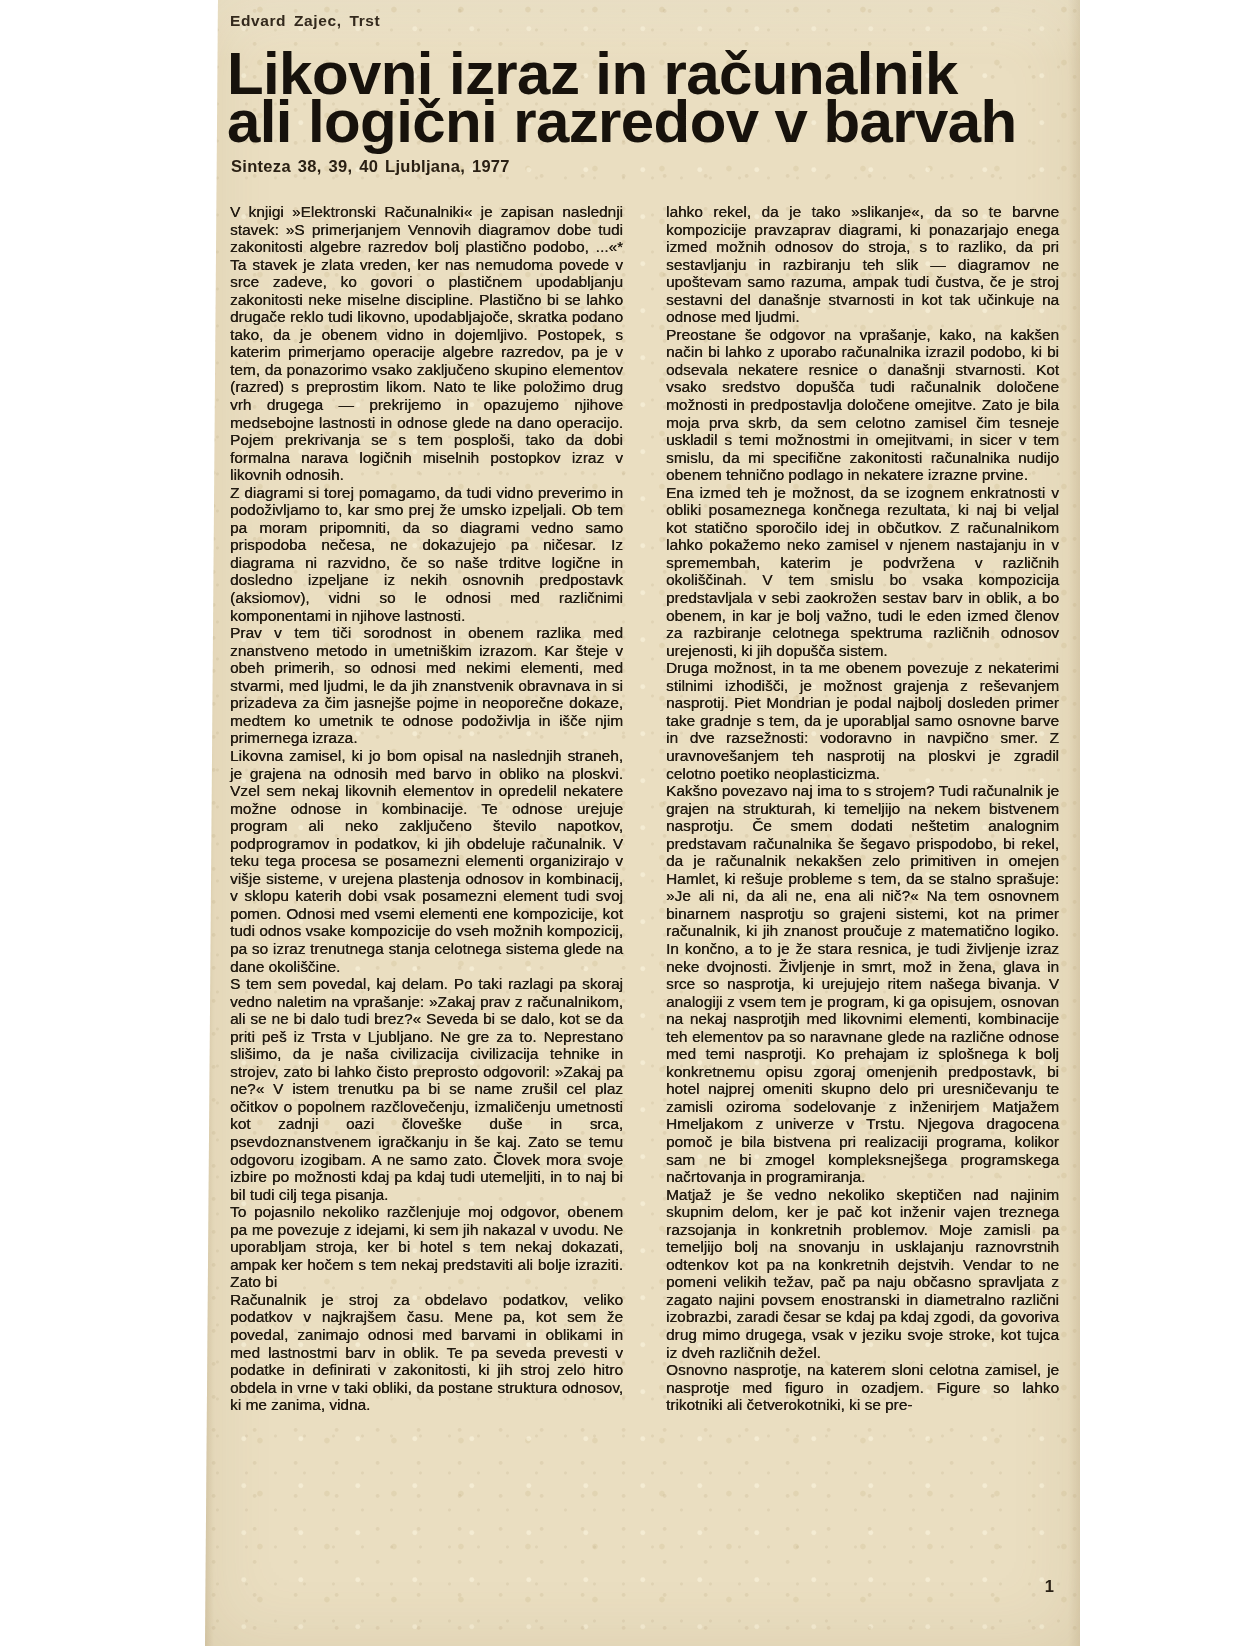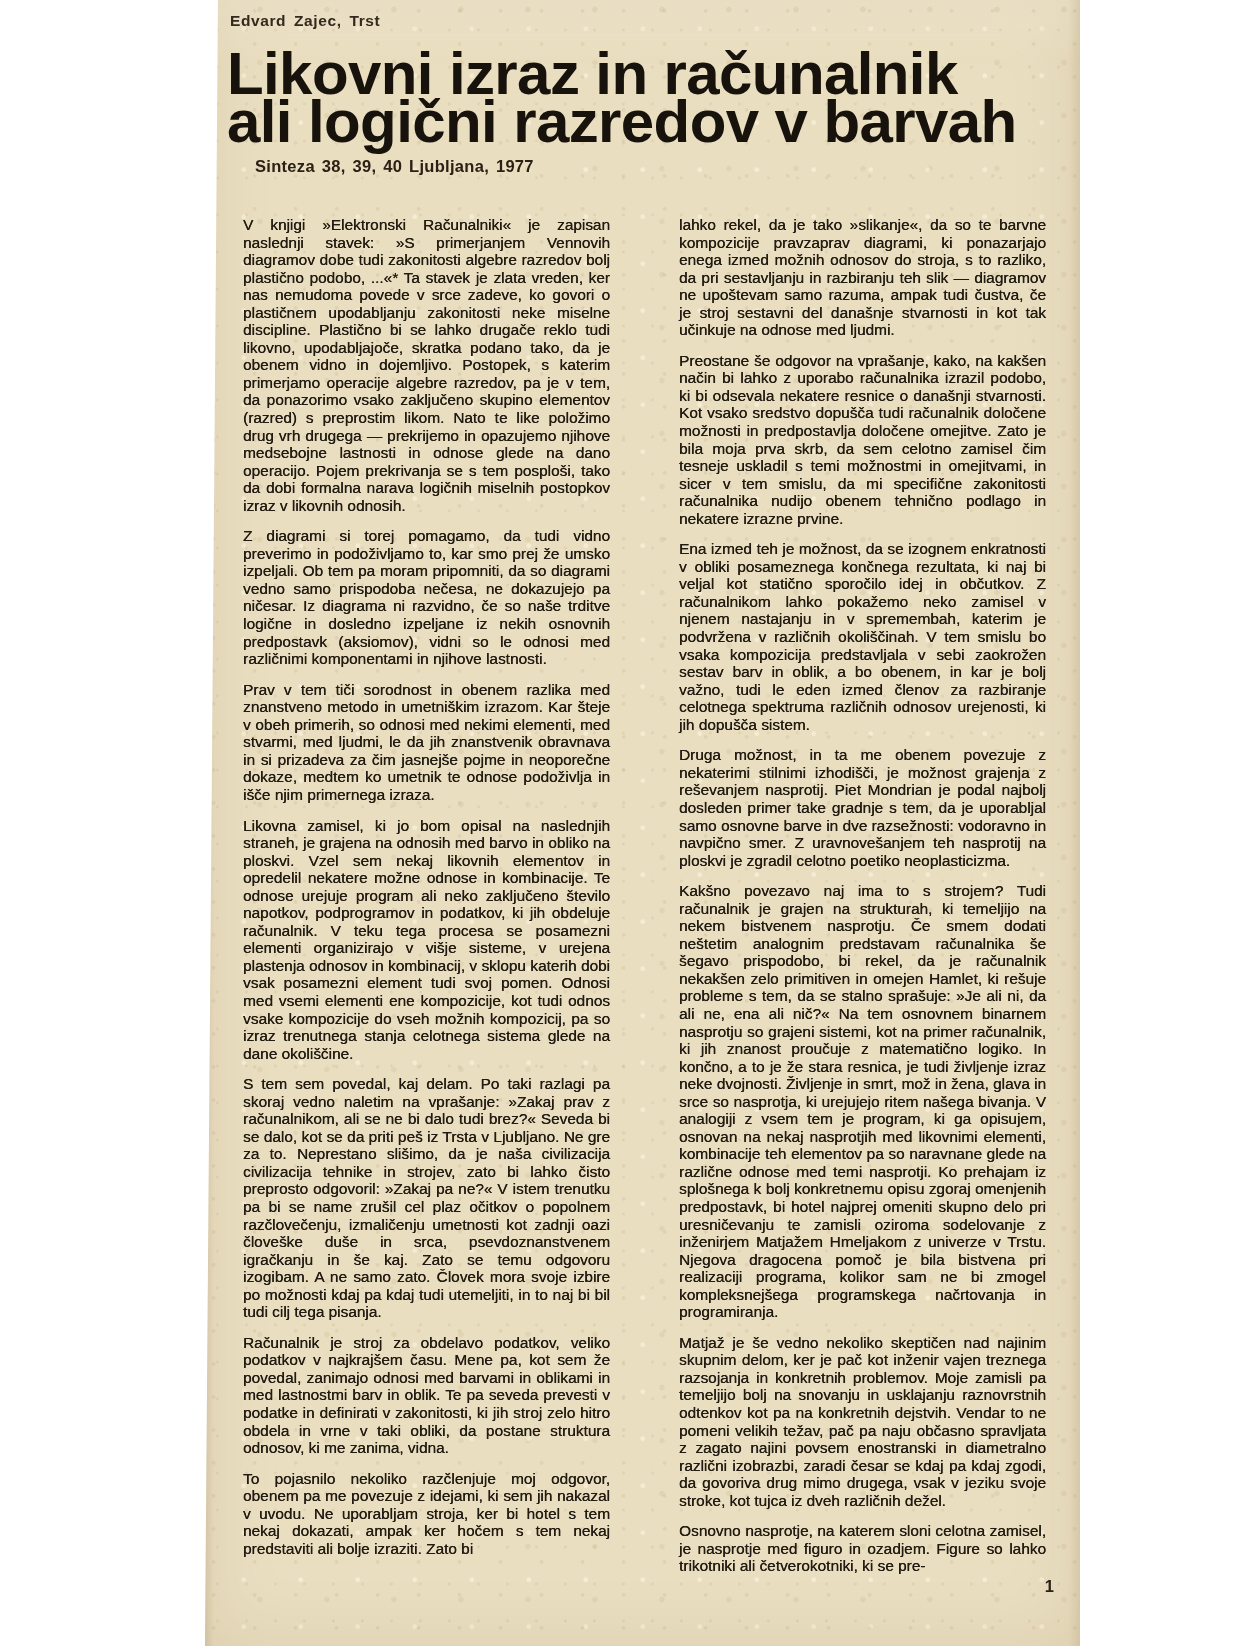--- a/index.html
+++ b/index.html
@@ -29,31 +29,31 @@
     color:#33291d;word-spacing:3px;
   }
   .title{
     position:absolute;left:22px;top:50px;
     font-size:60px;line-height:48px;font-weight:bold;letter-spacing:-0.6px;
     color:#17120c;width:830px;
   }
   .subtitle{
     position:absolute;left:26px;top:157px;
     font-size:16.5px;font-weight:bold;letter-spacing:.3px;
-    color:#2a2014;word-spacing:2px;margin-left:24px;
+    color:#2a2014;word-spacing:2px;
   }
   .col{
     position:absolute;top:203px;width:393px;
     font-size:15.4px;line-height:17.55px;
     text-align:justify;color:#221b12;
     text-shadow:0.25px 0 0 currentColor;
   }
   .col-left{left:25px;}
   .col-right{left:461px;}
-  .para{margin:13px;padding:0;}
+  .para{margin:0;padding:0;}
   .page-num{
     position:absolute;right:26px;bottom:50px;
     font-size:16.5px;font-weight:bold;color:#2a2115;
   }
 </style>
 </head>
 <body>
 
 <div class="scan-page">
   <div class="author">Edvard Zajec, Trst</div>
@@ -62,22 +62,22 @@
     <div>ali logični razredov v barvah</div>
   </div>
   <div class="subtitle">Sinteza 38, 39, 40 Ljubljana, 1977</div>
 
   <div class="col col-left">
       <p class="para">V knjigi »Elektronski Računalniki« je zapisan naslednji stavek: »S primerjanjem Vennovih diagramov dobe tudi zakonitosti algebre razredov bolj plastično podobo, ...«* Ta stavek je zlata vreden, ker nas nemudoma povede v srce zadeve, ko govori o plastičnem upodabljanju zakonitosti neke miselne discipline. Plastično bi se lahko drugače reklo tudi likovno, upodabljajoče, skratka podano tako, da je obenem vidno in dojemljivo. Postopek, s katerim primerjamo operacije algebre razredov, pa je v tem, da ponazorimo vsako zaključeno skupino elementov (razred) s preprostim likom. Nato te like položimo drug vrh drugega — prekrijemo in opazujemo njihove medsebojne lastnosti in odnose glede na dano operacijo. Pojem prekrivanja se s tem posploši, tako da dobi formalna narava logičnih miselnih postopkov izraz v likovnih odnosih.</p>
       <p class="para">Z diagrami si torej pomagamo, da tudi vidno preverimo in podoživljamo to, kar smo prej že umsko izpeljali. Ob tem pa moram pripomniti, da so diagrami vedno samo prispodoba nečesa, ne dokazujejo pa ničesar. Iz diagrama ni razvidno, če so naše trditve logične in dosledno izpeljane iz nekih osnovnih predpostavk (aksiomov), vidni so le odnosi med različnimi komponentami in njihove lastnosti.</p>
       <p class="para">Prav v tem tiči sorodnost in obenem razlika med znanstveno metodo in umetniškim izrazom. Kar šteje v obeh primerih, so odnosi med nekimi elementi, med stvarmi, med ljudmi, le da jih znanstvenik obravnava in si prizadeva za čim jasnejše pojme in neoporečne dokaze, medtem ko umetnik te odnose podoživlja in išče njim primernega izraza.</p>
       <p class="para">Likovna zamisel, ki jo bom opisal na naslednjih straneh, je grajena na odnosih med barvo in obliko na ploskvi. Vzel sem nekaj likovnih elementov in opredelil nekatere možne odnose in kombinacije. Te odnose urejuje program ali neko zaključeno število napotkov, podprogramov in podatkov, ki jih obdeluje računalnik. V teku tega procesa se posamezni elementi organizirajo v višje sisteme, v urejena plastenja odnosov in kombinacij, v sklopu katerih dobi vsak posamezni element tudi svoj pomen. Odnosi med vsemi elementi ene kompozicije, kot tudi odnos vsake kompozicije do vseh možnih kompozicij, pa so izraz trenutnega stanja celotnega sistema glede na dane okoliščine.</p>
       <p class="para">S tem sem povedal, kaj delam. Po taki razlagi pa skoraj vedno naletim na vprašanje: »Zakaj prav z računalnikom, ali se ne bi dalo tudi brez?« Seveda bi se dalo, kot se da priti peš iz Trsta v Ljubljano. Ne gre za to. Neprestano slišimo, da je naša civilizacija civilizacija tehnike in strojev, zato bi lahko čisto preprosto odgovoril: »Zakaj pa ne?« V istem trenutku pa bi se name zrušil cel plaz očitkov o popolnem razčlovečenju, izmaličenju umetnosti kot zadnji oazi človeške duše in srca, psevdoznanstvenem igračkanju in še kaj. Zato se temu odgovoru izogibam. A ne samo zato. Človek mora svoje izbire po možnosti kdaj pa kdaj tudi utemeljiti, in to naj bi bil tudi cilj tega pisanja.</p>
+      <p class="para">To pojasnilo nekoliko razčlenjuje moj odgovor, obenem pa me povezuje z idejami, ki sem jih nakazal v uvodu. Ne uporabljam stroja, ker bi hotel s tem nekaj dokazati, ampak ker hočem s tem nekaj predstaviti ali bolje izraziti. Zato bi</p>
       <p class="para">Računalnik je stroj za obdelavo podatkov, veliko podatkov v najkrajšem času. Mene pa, kot sem že povedal, zanimajo odnosi med barvami in oblikami in med lastnostmi barv in oblik. Te pa seveda prevesti v podatke in definirati v zakonitosti, ki jih stroj zelo hitro obdela in vrne v taki obliki, da postane struktura odnosov, ki me zanima, vidna.</p>
-      <p class="para">To pojasnilo nekoliko razčlenjuje moj odgovor, obenem pa me povezuje z idejami, ki sem jih nakazal v uvodu. Ne uporabljam stroja, ker bi hotel s tem nekaj dokazati, ampak ker hočem s tem nekaj predstaviti ali bolje izraziti. Zato bi</p>
     </div>
   <div class="col col-right">
       <p class="para">lahko rekel, da je tako »slikanje«, da so te barvne kompozicije pravzaprav diagrami, ki ponazarjajo enega izmed možnih odnosov do stroja, s to razliko, da pri sestavljanju in razbiranju teh slik — diagramov ne upoštevam samo razuma, ampak tudi čustva, če je stroj sestavni del današnje stvarnosti in kot tak učinkuje na odnose med ljudmi.</p>
       <p class="para">Preostane še odgovor na vprašanje, kako, na kakšen način bi lahko z uporabo računalnika izrazil podobo, ki bi odsevala nekatere resnice o današnji stvarnosti. Kot vsako sredstvo dopušča tudi računalnik določene možnosti in predpostavlja določene omejitve. Zato je bila moja prva skrb, da sem celotno zamisel čim tesneje uskladil s temi možnostmi in omejitvami, in sicer v tem smislu, da mi specifične zakonitosti računalnika nudijo obenem tehnično podlago in nekatere izrazne prvine.</p>
       <p class="para">Ena izmed teh je možnost, da se izognem enkratnosti v obliki posameznega končnega rezultata, ki naj bi veljal kot statično sporočilo idej in občutkov. Z računalnikom lahko pokažemo neko zamisel v njenem nastajanju in v spremembah, katerim je podvržena v različnih okoliščinah. V tem smislu bo vsaka kompozicija predstavljala v sebi zaokrožen sestav barv in oblik, a bo obenem, in kar je bolj važno, tudi le eden izmed členov za razbiranje celotnega spektruma različnih odnosov urejenosti, ki jih dopušča sistem.</p>
       <p class="para">Druga možnost, in ta me obenem povezuje z nekaterimi stilnimi izhodišči, je možnost grajenja z reševanjem nasprotij. Piet Mondrian je podal najbolj dosleden primer take gradnje s tem, da je uporabljal samo osnovne barve in dve razsežnosti: vodoravno in navpično smer. Z uravnovešanjem teh nasprotij na ploskvi je zgradil celotno poetiko neoplasticizma.</p>
       <p class="para">Kakšno povezavo naj ima to s strojem? Tudi računalnik je grajen na strukturah, ki temeljijo na nekem bistvenem nasprotju. Če smem dodati neštetim analognim predstavam računalnika še šegavo prispodobo, bi rekel, da je računalnik nekakšen zelo primitiven in omejen Hamlet, ki rešuje probleme s tem, da se stalno sprašuje: »Je ali ni, da ali ne, ena ali nič?« Na tem osnovnem binarnem nasprotju so grajeni sistemi, kot na primer računalnik, ki jih znanost proučuje z matematično logiko. In končno, a to je že stara resnica, je tudi življenje izraz neke dvojnosti. Življenje in smrt, mož in žena, glava in srce so nasprotja, ki urejujejo ritem našega bivanja. V analogiji z vsem tem je program, ki ga opisujem, osnovan na nekaj nasprotjih med likovnimi elementi, kombinacije teh elementov pa so naravnane glede na različne odnose med temi nasprotji. Ko prehajam iz splošnega k bolj konkretnemu opisu zgoraj omenjenih predpostavk, bi hotel najprej omeniti skupno delo pri uresničevanju te zamisli oziroma sodelovanje z inženirjem Matjažem Hmeljakom z univerze v Trstu. Njegova dragocena pomoč je bila bistvena pri realizaciji programa, kolikor sam ne bi zmogel kompleksnejšega programskega načrtovanja in programiranja.</p>
       <p class="para">Matjaž je še vedno nekoliko skeptičen nad najinim skupnim delom, ker je pač kot inženir vajen treznega razsojanja in konkretnih problemov. Moje zamisli pa temeljijo bolj na snovanju in usklajanju raznovrstnih odtenkov kot pa na konkretnih dejstvih. Vendar to ne pomeni velikih težav, pač pa naju občasno spravljata z zagato najini povsem enostranski in diametralno različni izobrazbi, zaradi česar se kdaj pa kdaj zgodi, da govoriva drug mimo drugega, vsak v jeziku svoje stroke, kot tujca iz dveh različnih dežel.</p>
       <p class="para">Osnovno nasprotje, na katerem sloni celotna zamisel, je nasprotje med figuro in ozadjem. Figure so lahko trikotniki ali četverokotniki, ki se pre-</p>
     </div>

